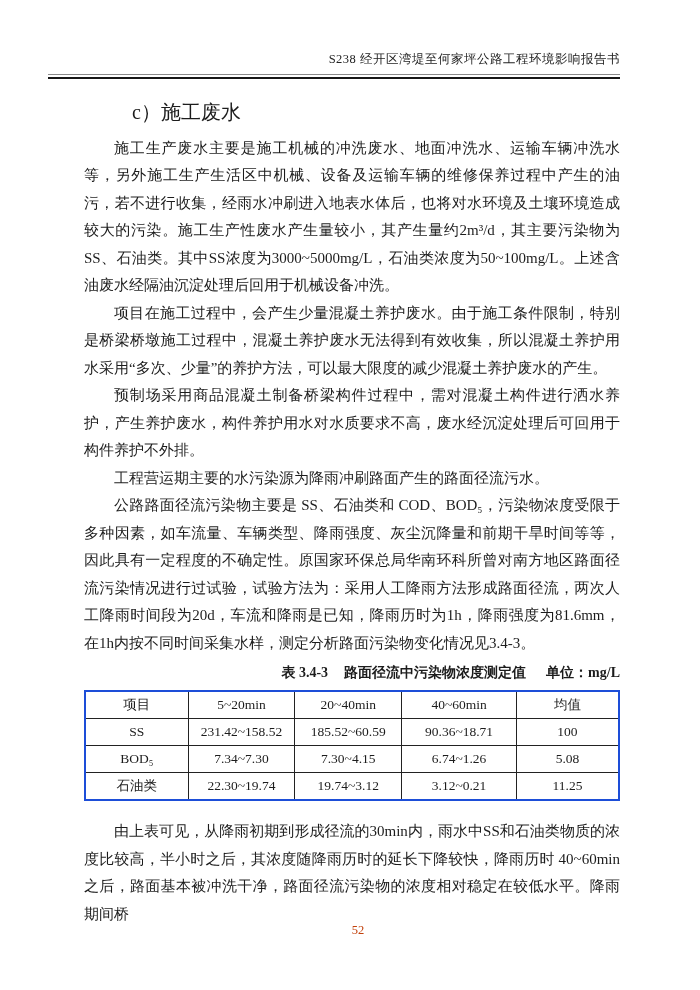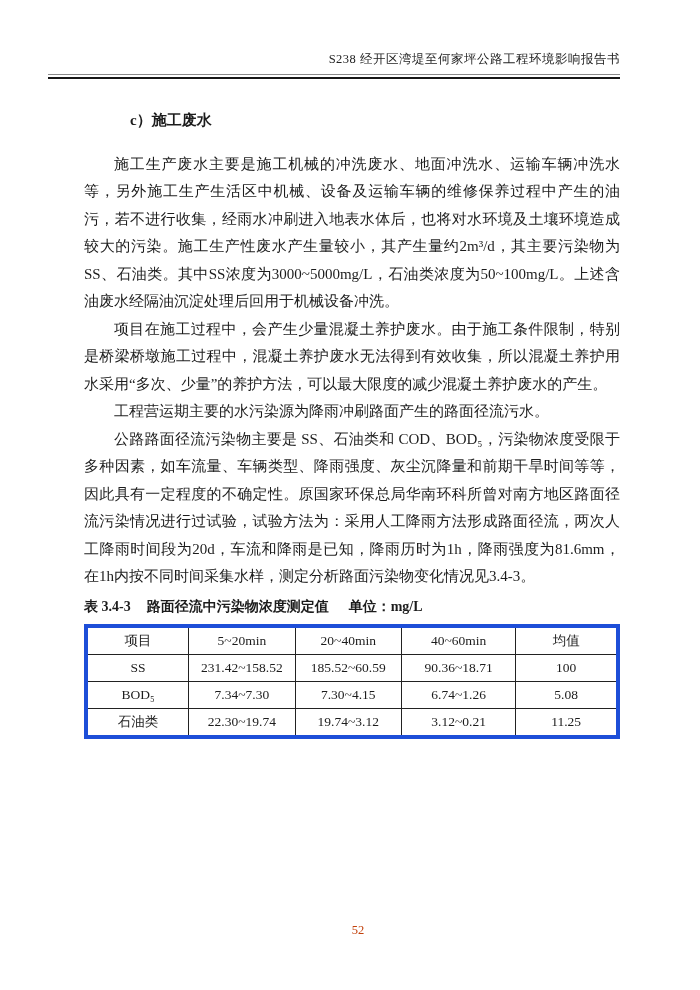--- a/index.html
+++ b/index.html
@@ -38,48 +38,48 @@
     padding: 12px 80px 0 84px;
     font-size: 15px;
     line-height: 27.5px;
     text-align: justify;
   }
   .para {
     margin: 0;
     text-indent: 2em;
   }
   .section-heading {
-    margin: 16px;
+    margin: 8px;
     text-indent: 2em;
-    font-weight: bold;
-    font-size: 15px;
+    font-weight: normal;
+    font-size: 20px;
   }
   .numbered-heading {
     margin: 0;
     text-indent: 0;
     font-weight: normal;
     font-size: 15px;
   }
   .table-caption {
     margin-top: 3px;
-    text-align: left;
+    text-align: right;
     font-weight: bold;
     font-size: 14px;
     text-indent: 0;
     line-height: 26px;
   }
   .table-caption .cap-label { margin-right: 16px; }
   .table-caption .cap-unit  { margin-left: 20px; }
   table.data-table {
     width: 100%;
     border-collapse: collapse;
     table-layout: fixed;
     margin-top: 4px;
     font-size: 13.5px;
-    border: 4px solid #1d4ed8;
+    border: 2px solid #1d4ed8;
   }
   table.data-table td {
     border: 1px solid #222222;
     text-align: center;
     vertical-align: middle;
     height: 26px;
     padding: 0 2px;
     line-height: 16px;
   }
   col.c1 { width: 19.3%; }
@@ -111,20 +111,21 @@
   </div>
 
   <div class="content">
 
     <p class="section-heading">c）施工废水</p>
 
     <p class="para">施工生产废水主要是施工机械的冲洗废水、地面冲洗水、运输车辆冲洗水等，另外施工生产生活区中机械、设备及运输车辆的维修保养过程中产生的油污，若不进行收集，经雨水冲刷进入地表水体后，也将对水环境及土壤环境造成较大的污染。施工生产性废水产生量较小，其产生量约2m³/d，其主要污染物为SS、石油类。其中SS浓度为3000~5000mg/L，石油类浓度为50~100mg/L。上述含油废水经隔油沉淀处理后回用于机械设备冲洗。</p>
 
     <p class="para">项目在施工过程中，会产生少量混凝土养护废水。由于施工条件限制，特别是桥梁桥墩施工过程中，混凝土养护废水无法得到有效收集，所以混凝土养护用水采用“多次、少量”的养护方法，可以最大限度的减少混凝土养护废水的产生。</p>
 
+    <p class="para">预制场采用商品混凝土制备桥梁构件过程中，需对混凝土构件进行洒水养护，产生养护废水，构件养护用水对水质要求不高，废水经沉淀处理后可回用于构件养护不外排。</p>
 
 
     <p class="para">工程营运期主要的水污染源为降雨冲刷路面产生的路面径流污水。</p>
 
     <p class="para">公路路面径流污染物主要是 SS、石油类和 COD、BOD₅，污染物浓度受限于多种因素，如车流量、车辆类型、降雨强度、灰尘沉降量和前期干旱时间等等，因此具有一定程度的不确定性。原国家环保总局华南环科所曾对南方地区路面径流污染情况进行过试验，试验方法为：采用人工降雨方法形成路面径流，两次人工降雨时间段为20d，车流和降雨是已知，降雨历时为1h，降雨强度为81.6mm，在1h内按不同时间采集水样，测定分析路面污染物变化情况见3.4-3。</p>
 
     <div class="table-caption">
       <span class="cap-label">表 3.4-3</span><span>路面径流中污染物浓度测定值</span><span class="cap-unit">单位：mg/L</span>
     </div>
 
@@ -161,18 +162,19 @@
         <tr>
           <td>石油类</td>
           <td>22.30~19.74</td>
           <td>19.74~3.12</td>
           <td>3.12~0.21</td>
           <td>11.25</td>
         </tr>
       </tbody>
     </table>
 
+    <p class="para after-table">由上表可见，从降雨初期到形成径流的30min内，雨水中SS和石油类物质的浓度比较高，半小时之后，其浓度随降雨历时的延长下降较快，降雨历时 40~60min 之后，路面基本被冲洗干净，路面径流污染物的浓度相对稳定在较低水平。降雨期间桥</p>
 
   </div>
 
   <div class="page-number">52</div>
 
 </div>
 
 </body></html>

